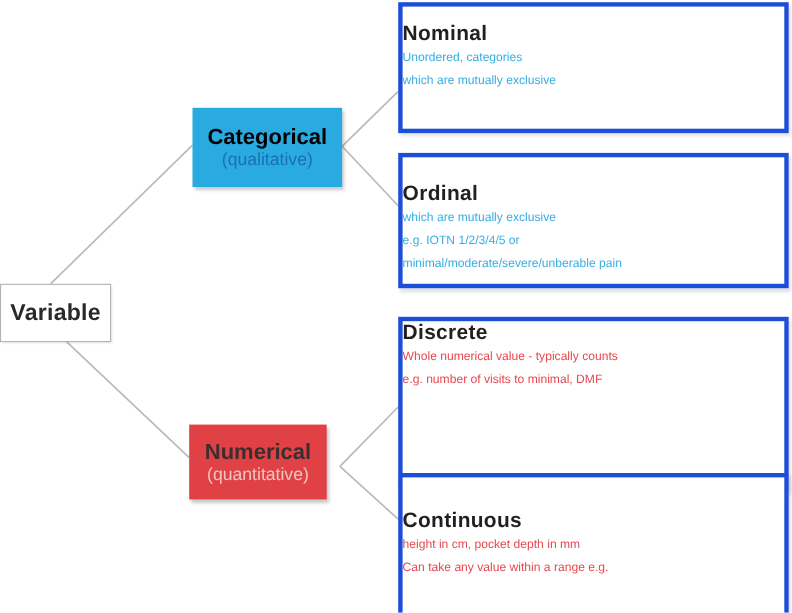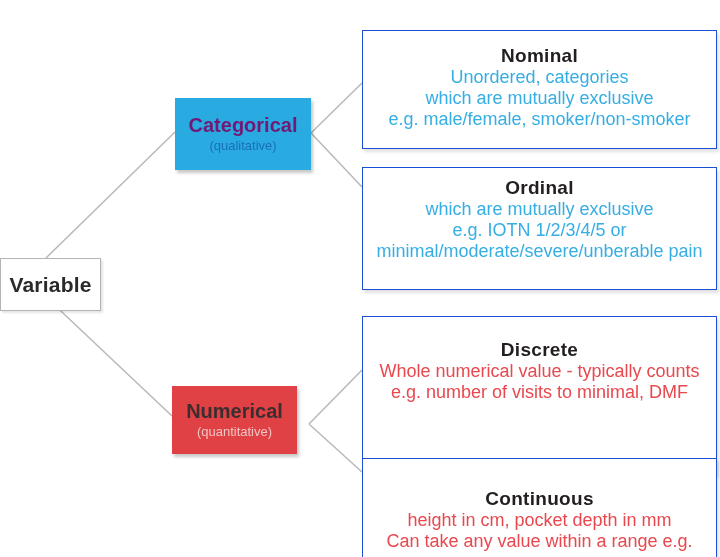--- a/index.html
+++ b/index.html
@@ -64,56 +64,54 @@
     width: 125px;
     height: 68px;
     background: #e04145;
   }
   .branch-title {
     font-weight: bold;
     font-size: 20px;
     line-height: 22px;
   }
   .branch-sub {
-    font-size: 13px;
+    font-size: 16px;
     line-height: 19px;
   }
-  .branch-categorical .branch-title { color: #701a75; }
+  .branch-categorical .branch-title { color: #000000; }
   .branch-categorical .branch-sub   { color: #1a6fb5; }
   .branch-numerical  .branch-title  { color: #3c2e30; }
   .branch-numerical  .branch-sub    { color: #efc4c2; }
 
   .leaf {
     position: absolute;
     left: 362px;
     width: 355px;
     box-sizing: border-box;
     background: #ffffff;
-    border: 1px solid #1d4ed8;
+    border: 4px solid #1d4ed8;
     box-shadow: 2px 3px 3px rgba(0,0,0,0.12);
-    text-align: center;
-    margin-top: 28px;
   }
   .leaf-title {
     font-weight: bold;
     font-size: 19px;
     line-height: 22px;
     color: #231f20;
     letter-spacing: 0.3px;
   }
   .leaf-line {
-    font-size: 18px;
+    font-size: 11px;
     line-height: 21px;
   }
   .leaf-blue .leaf-line { color: #36aee3; }
   .leaf-red  .leaf-line { color: #e8484e; }
 
   .leaf-nominal    { top: 2px;   height: 119px; padding-top: 14px; }
-  .leaf-ordinal    { top: 139px; height: 123px; padding-top: 9px;  }
-  .leaf-discrete   { top: 288px; height: 159px; padding-top: 22px; }
+  .leaf-ordinal    { top: 139px; height: 123px; padding-top: 23px;  }
+  .leaf-discrete   { top: 288px; height: 159px; }
   .leaf-continuous { top: 430px; height: 132px; padding-top: 29px; }
 </style>
 </head>
 <body>
 
 <div class="canvas">
 
   <svg class="connectors" viewBox="0 0 720 557">
     <line x1="46" y1="258" x2="175" y2="132"></line>
     <line x1="46" y1="297" x2="172" y2="416"></line>
@@ -134,21 +132,20 @@
 
   <div class="node branch branch-numerical">
     <div class="branch-title">Numerical</div>
     <div class="branch-sub">(quantitative)</div>
   </div>
 
   <div class="leaf leaf-blue leaf-nominal">
     <div class="leaf-title">Nominal</div>
     <div class="leaf-line">Unordered, categories</div>
     <div class="leaf-line">which are mutually exclusive</div>
-    <div class="leaf-line">e.g. male/female, smoker/non-smoker</div>
   </div>
 
   <div class="leaf leaf-blue leaf-ordinal">
     <div class="leaf-title">Ordinal</div>
     <div class="leaf-line">which are mutually exclusive</div>
     <div class="leaf-line">e.g. IOTN 1/2/3/4/5 or</div>
     <div class="leaf-line">minimal/moderate/severe/unberable pain</div>
   </div>
 
   <div class="leaf leaf-red leaf-discrete">

